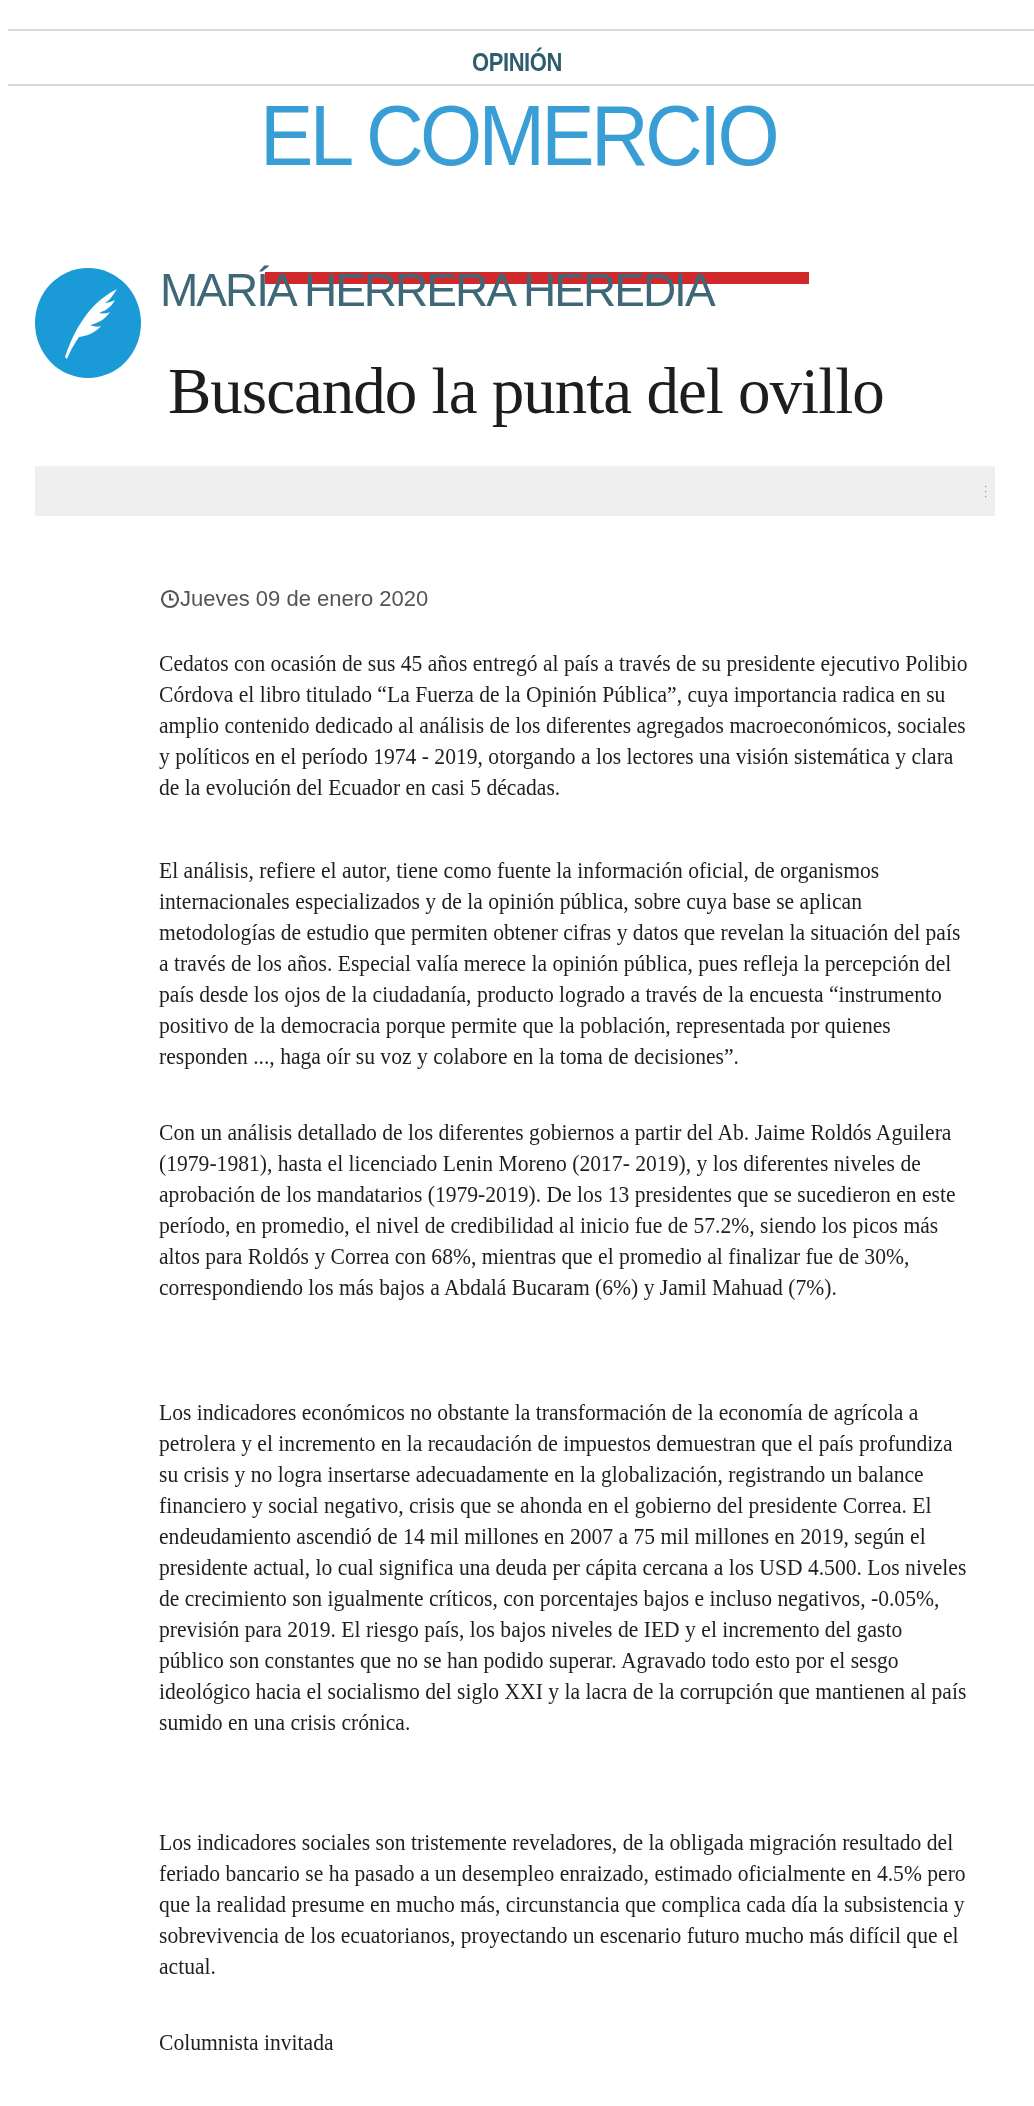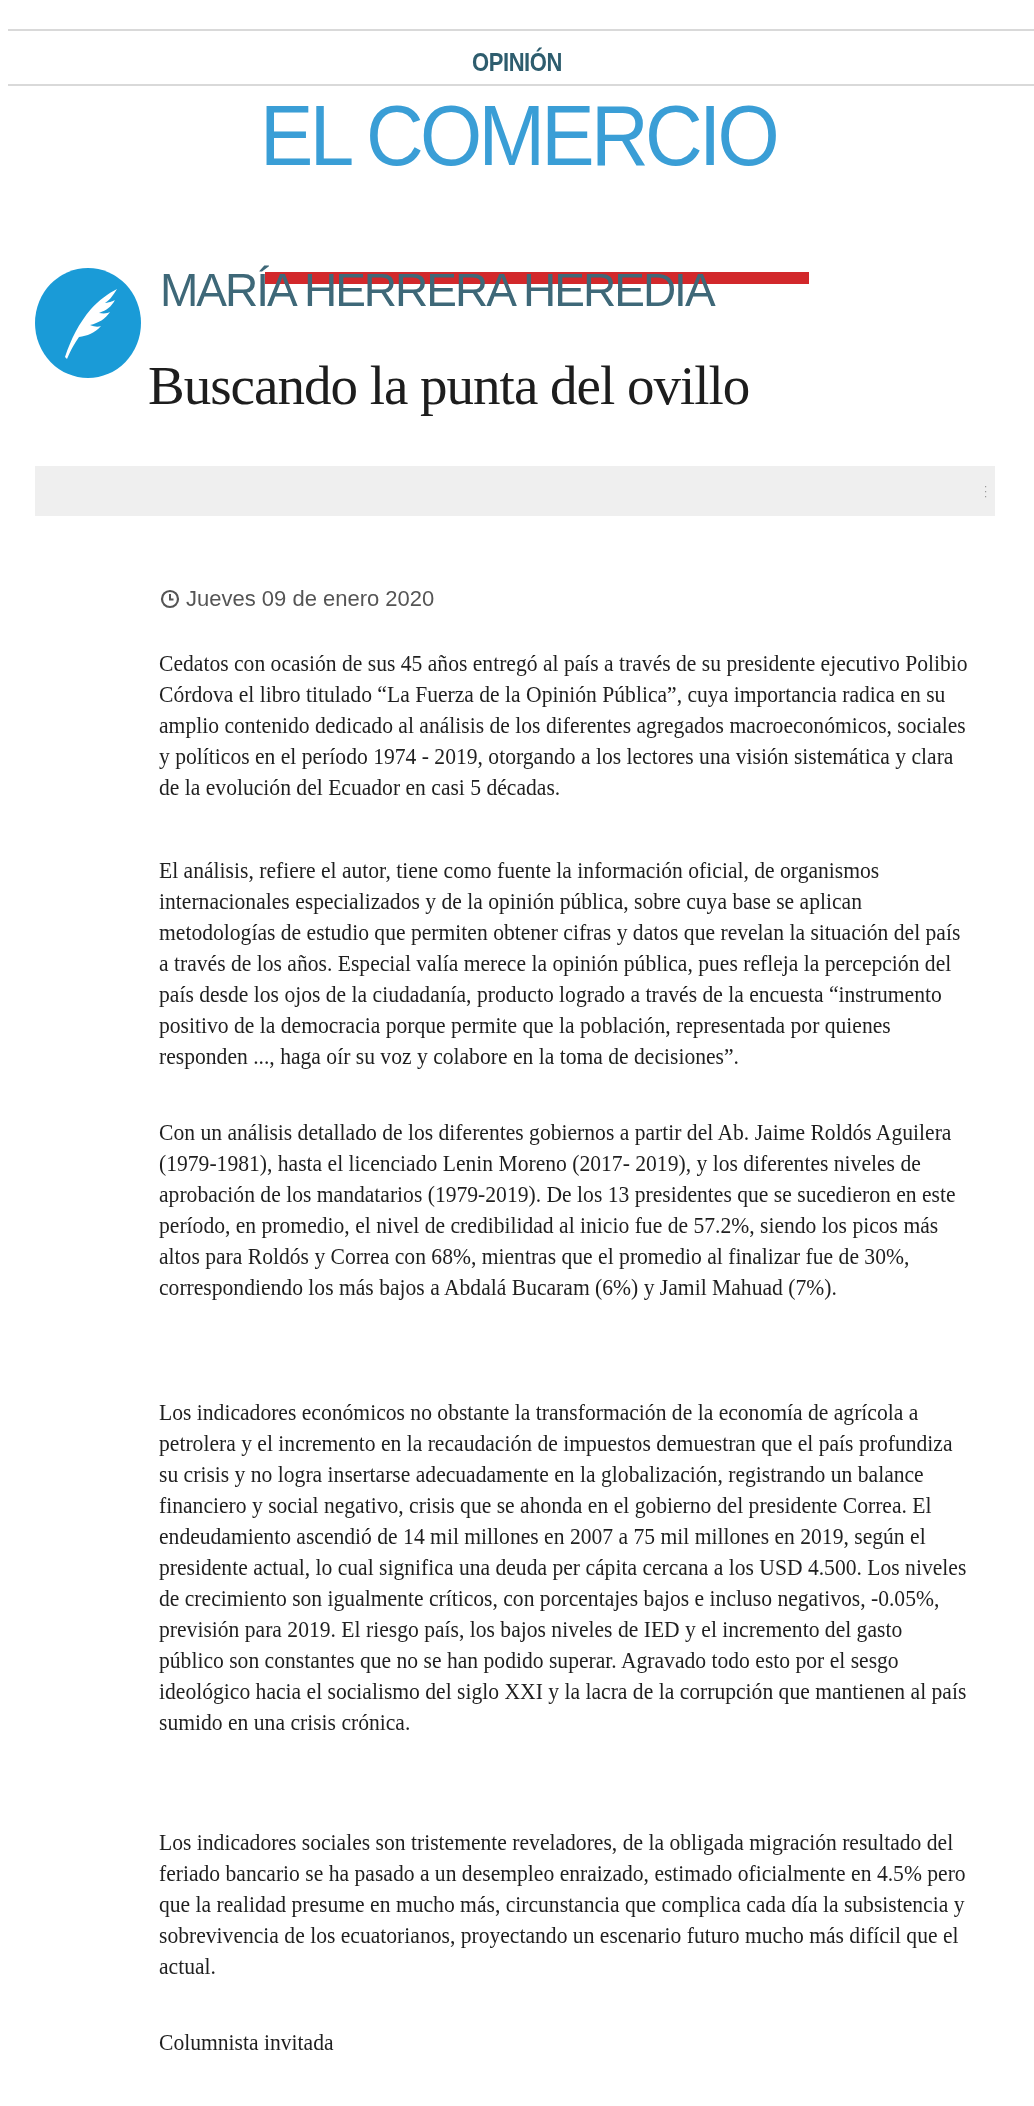--- a/index.html
+++ b/index.html
@@ -25,33 +25,33 @@
     .author-icon {
       position: absolute; left: 35px; top: 268px; width: 106px; height: 110px; border-radius: 50%;
       background: #1a9bd7; display: flex; align-items: center; justify-content: center;
     }
     .author-name {
       position: absolute; left: 160px; top: 263px;
       font-family: "Liberation Sans", sans-serif; font-size: 46px; color: #3e6878;
       letter-spacing: -2px; white-space: nowrap; text-align: right;
     }
     .headline {
-      position: absolute; left: 148px; top: 354px;
-      font-family: "Liberation Serif", serif; font-size: 55px; color: #1d1d1d;
+      position: absolute; left: 168px; top: 354px;
+      font-family: "Liberation Serif", serif; font-size: 65px; color: #1d1d1d;
       letter-spacing: -1px; white-space: nowrap;
     }
     .ad-bar {
       position: absolute; left: 35px; top: 466px; width: 960px; height: 50px; background: #efefef;
     }
     .ad-dots {
       position: absolute; right: 8px; top: 18px; width: 3px; height: 14px;
       font-family: "Liberation Sans", sans-serif; font-size: 10px; color: #888; line-height: 5px;
     }
     .dateline {
-      position: absolute; left: 160px; top: 586px; display: flex; align-items: center; gap: 6px;
+      position: absolute; left: 160px; top: 586px; display: flex; align-items: center; 
       font-family: "Liberation Sans", sans-serif; font-size: 22px; color: #555555;
     }
     .clock { width: 20px; height: 20px; }
     .body-text {
       position: absolute; left: 159px; width: 845px;
       font-family: "Liberation Serif", serif; font-size: 22.5px; line-height: 31px;
       color: #1f1f1f; margin: 0; transform: scaleX(0.96); transform-origin: left top;
     }
   </style>
 </head>

